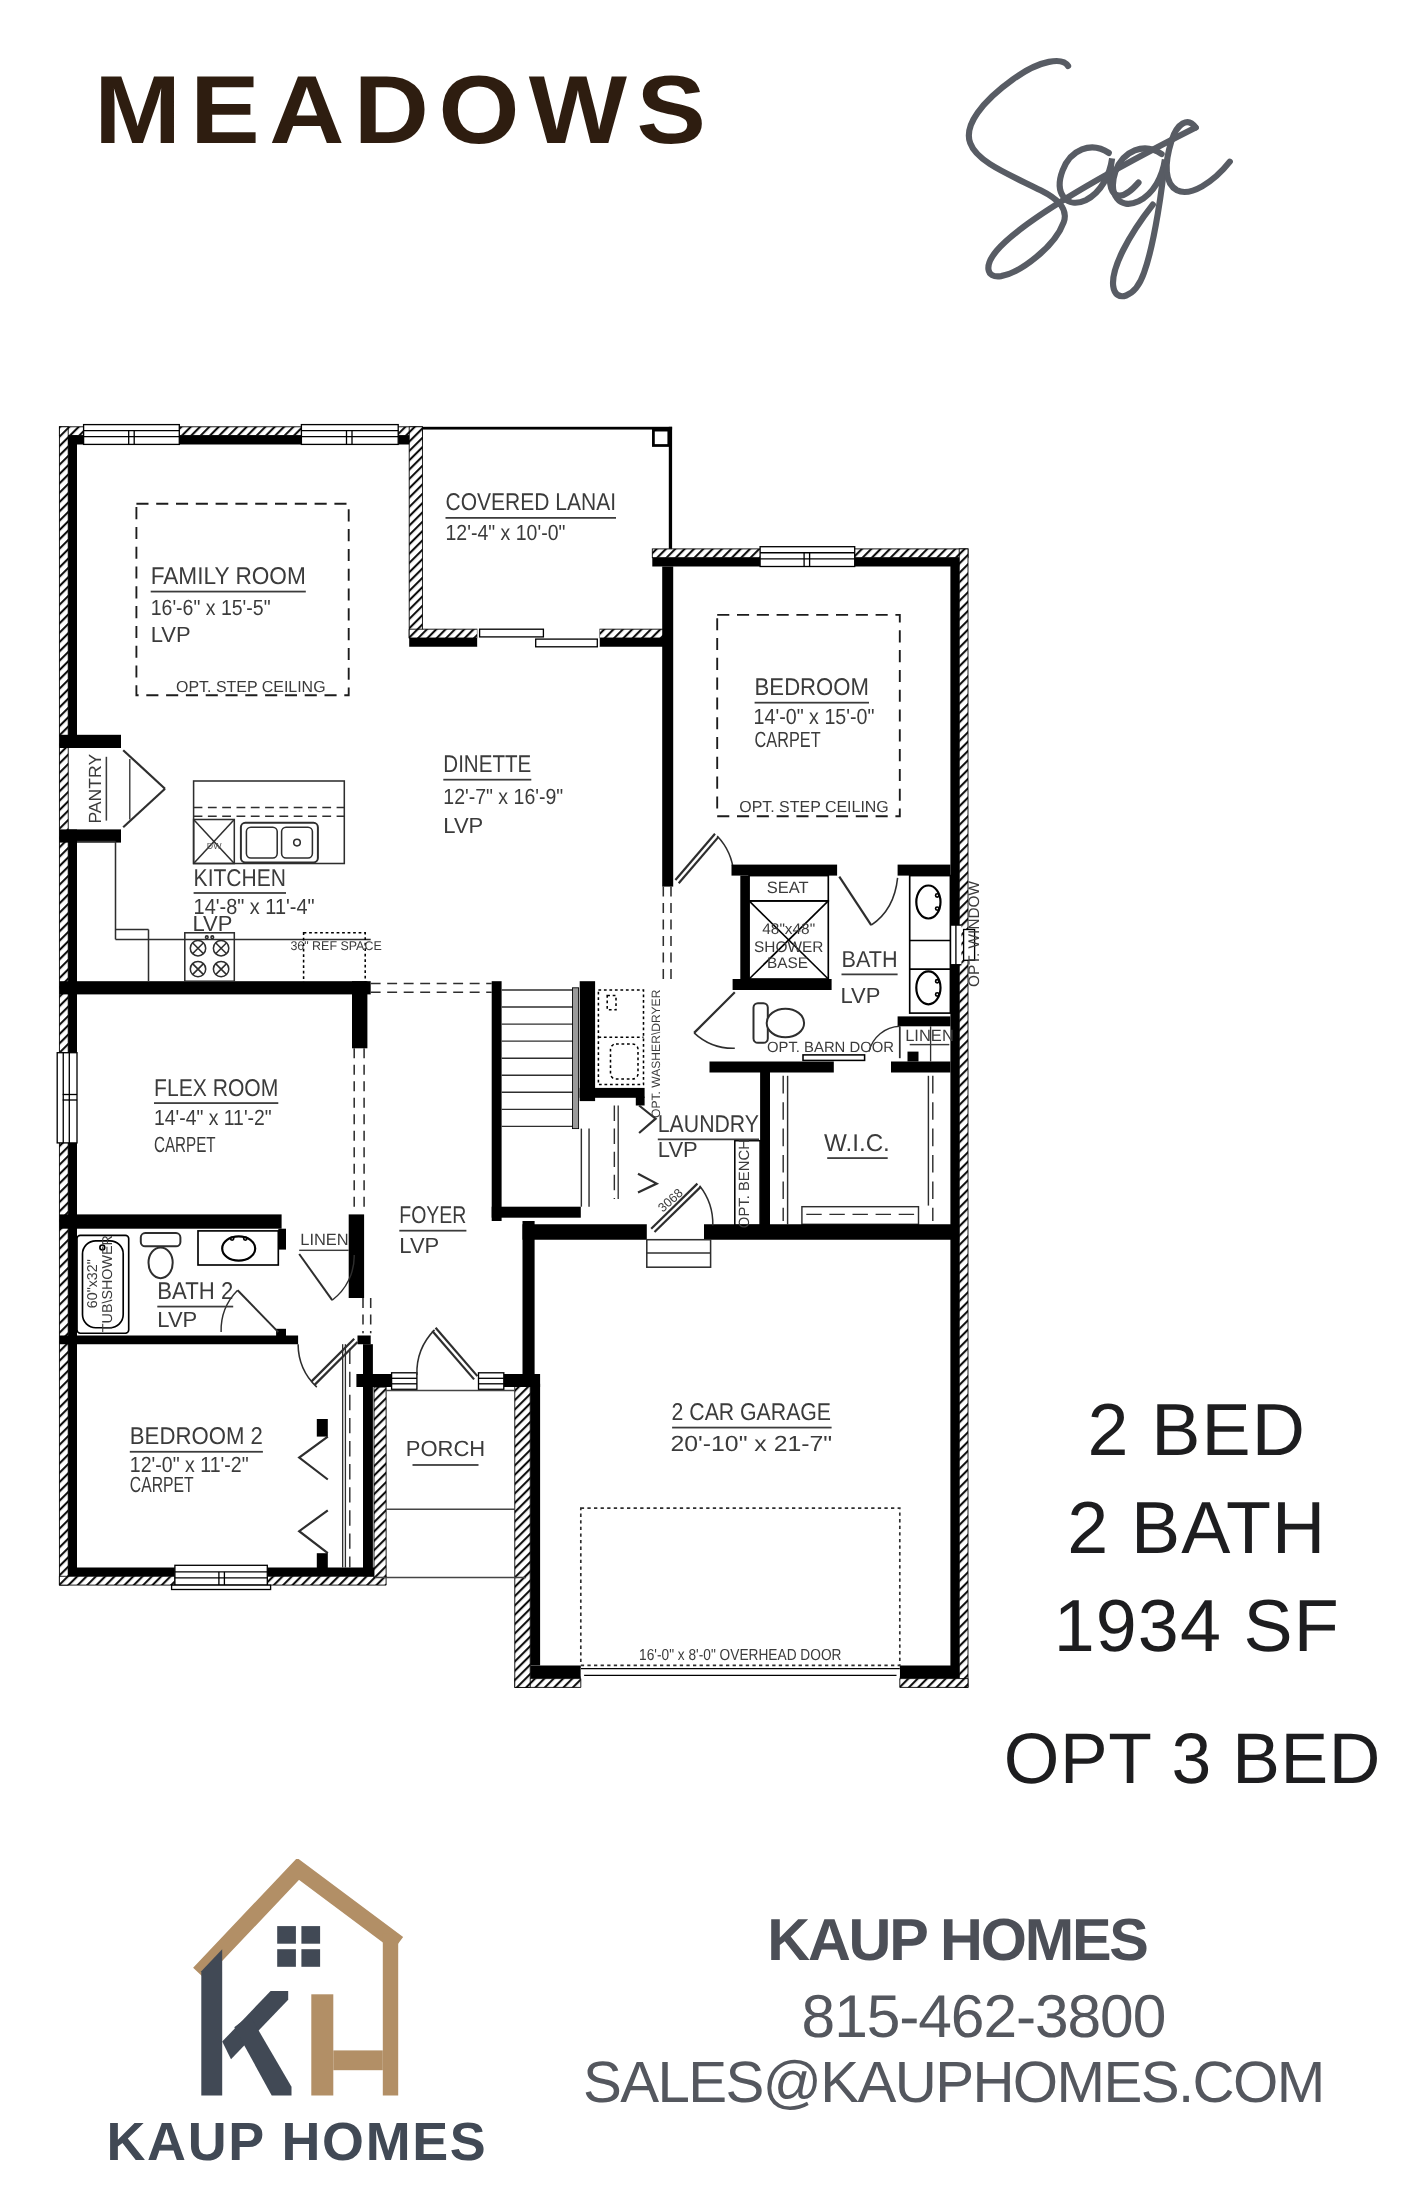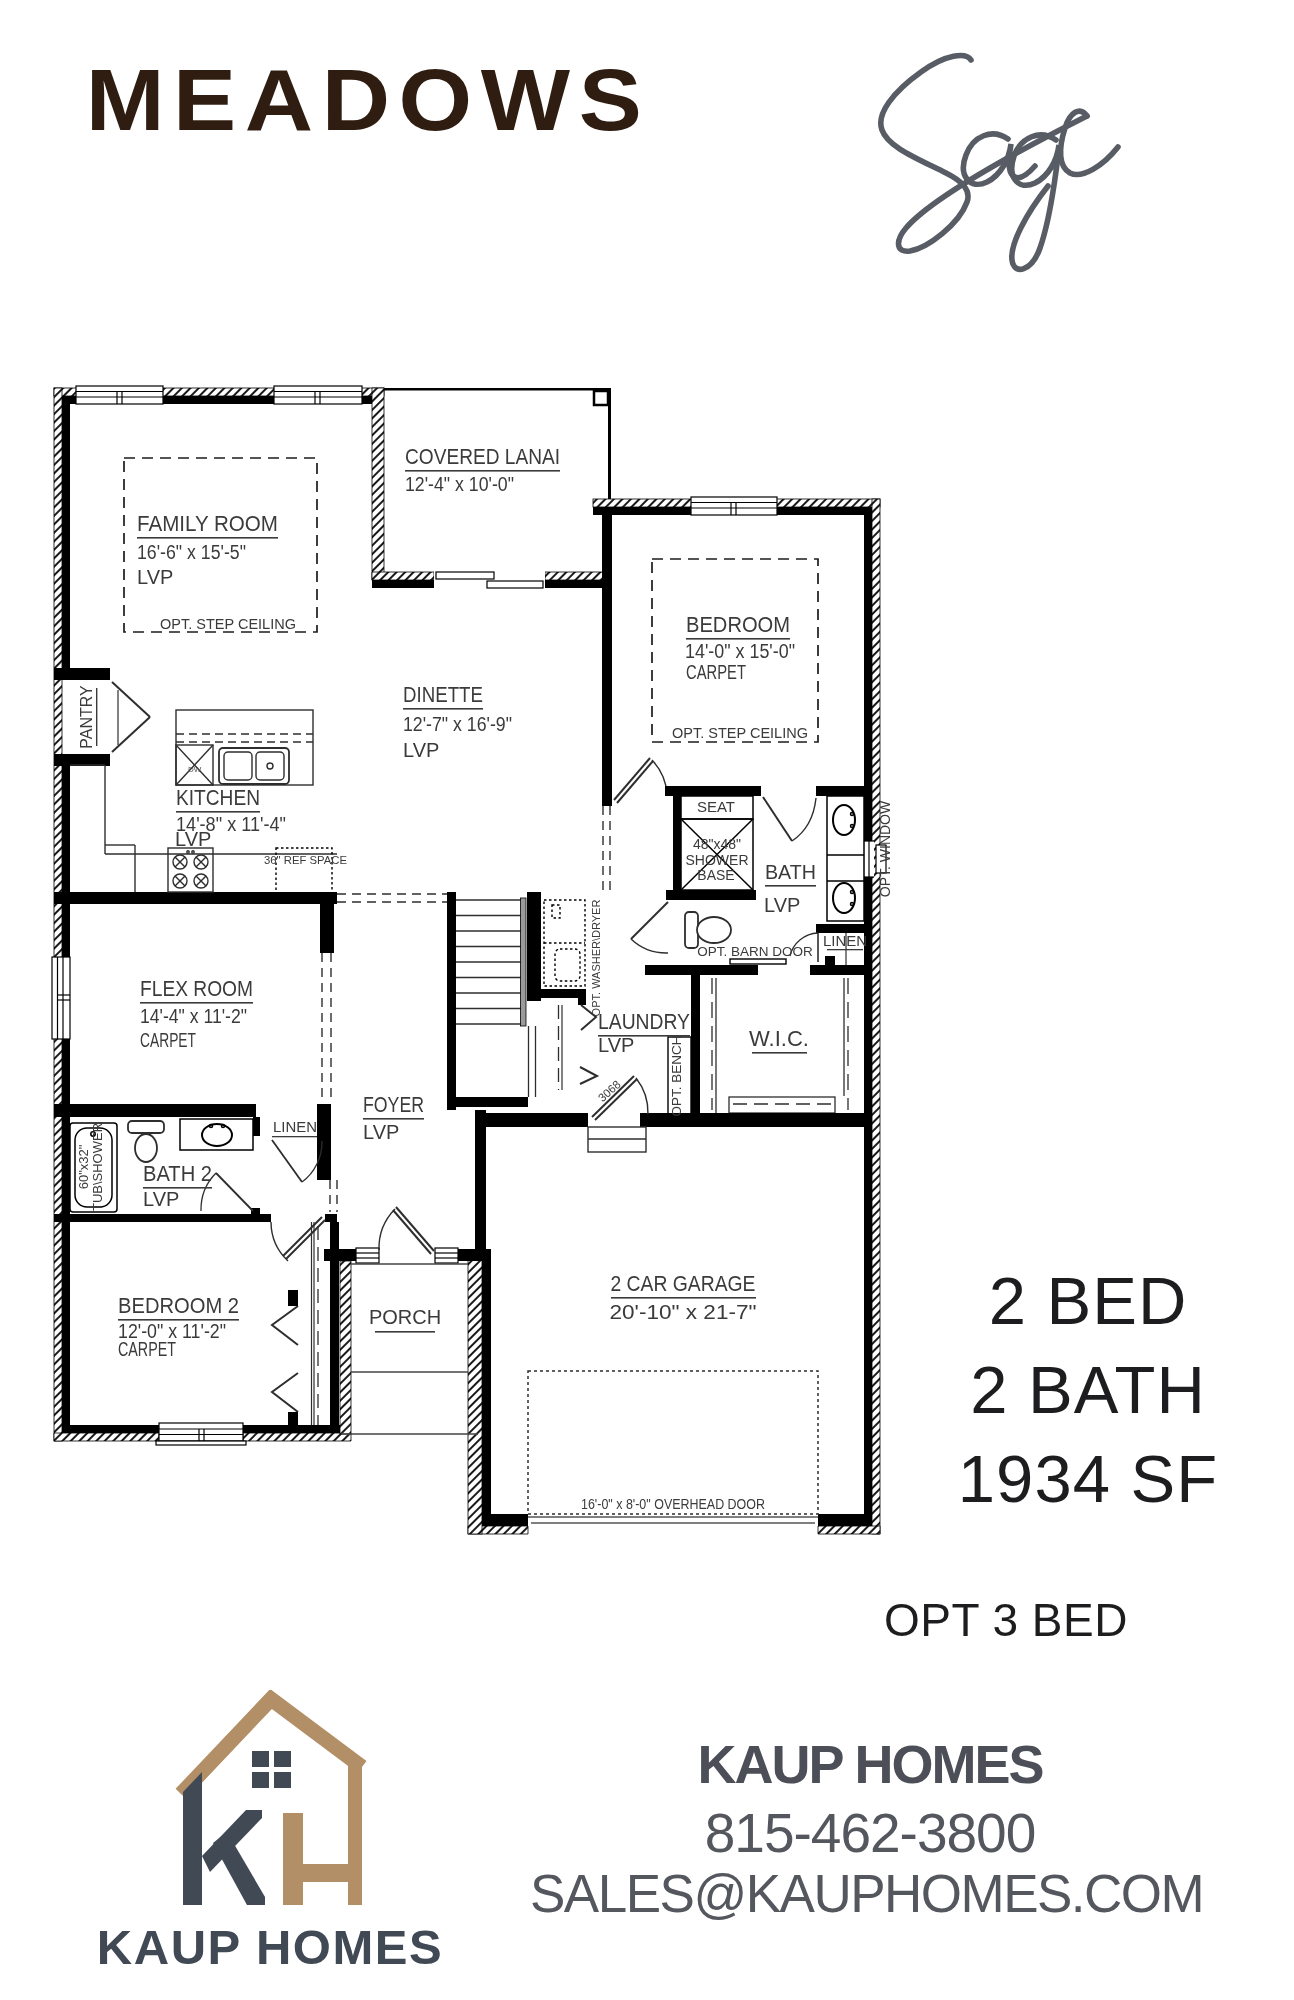--- a/index.html
+++ b/index.html
@@ -17,24 +17,24 @@
   <g fill="none" stroke="#585c64" stroke-width="5.6" stroke-linecap="round">
     <path d="M 971 60 C 966 52 946 54 921 72 C 893 92 876 114 882 130 C 888 147 916 158 946 173 C 964 182 971 191 967 202 C 959 224 928 248 910 251 C 896 253 895 241 906 228 C 930 200 1010 155 1087 116"></path>
     <path d="M 1008 139 C 992 128 973 136 966 155 C 958 176 970 190 987 182 C 1001 175 1009 159 1011 144 C 1009 156 1007 170 1013 176 C 1019 181 1028 174 1035 166"></path>
     <path d="M 1056 140 C 1040 129 1021 137 1014 156 C 1007 177 1018 191 1035 183 C 1049 176 1057 160 1059 145 C 1057 168 1050 220 1040 248 C 1032 271 1014 276 1012 260 C 1010 244 1026 214 1048 186"></path>
     <path d="M 1087 116 C 1080 106 1070 112 1065 128 C 1058 150 1059 167 1070 173 C 1082 179 1103 166 1118 147"></path>
   </g>
 </svg>
 
 <div class="abs" style="left:888px;top:1256px;width:400px;text-align:center;color:#1d1d1f;font-size:67px;line-height:89px;letter-spacing:1px;">2 BED<br>2 BATH<br>1934 SF</div>
 
-<div class="abs" style="left:884px;top:1561px;width:400px;color:#1d1d1f;font-size:46px;letter-spacing:0.5px;margin-top:32px;">OPT 3 BED</div>
+<div class="abs" style="left:884px;top:1561px;width:400px;text-align:center;color:#1d1d1f;font-size:65px;letter-spacing:0.5px;">OPT 3 BED</div>
 
 <div class="abs" style="left:570px;top:1733px;width:600px;text-align:center;color:#4c4f57;font-weight:bold;font-size:54px;letter-spacing:-2px;">KAUP HOMES</div>
-<div class="abs" style="left:570px;top:1801px;width:600px;text-align:center;color:#54575e;font-size:55px;letter-spacing:-1px;">815-462-3800</div>
+<div class="abs" style="left:594px;top:1801px;width:600px;text-align:center;color:#54575e;font-size:55px;letter-spacing:-1px;">815-462-3800</div>
 <div class="abs" style="left:530px;top:1863px;width:680px;text-align:left;color:#54575e;font-size:53px;letter-spacing:-1.5px;">SALES@KAUPHOMES.COM</div>
 
 <svg class="abs" style="left:90px;top:1690px;" width="380" height="290" viewBox="90 1690 380 290">
 
   <g>
       <path d="M 181 1794 L 271 1699 L 362 1767" fill="none" stroke="#b28f66" stroke-width="15"></path>
     </g>
 
   <g>
       <rect x="348" y="1758" width="14" height="147" fill="#b28f66"></rect>

